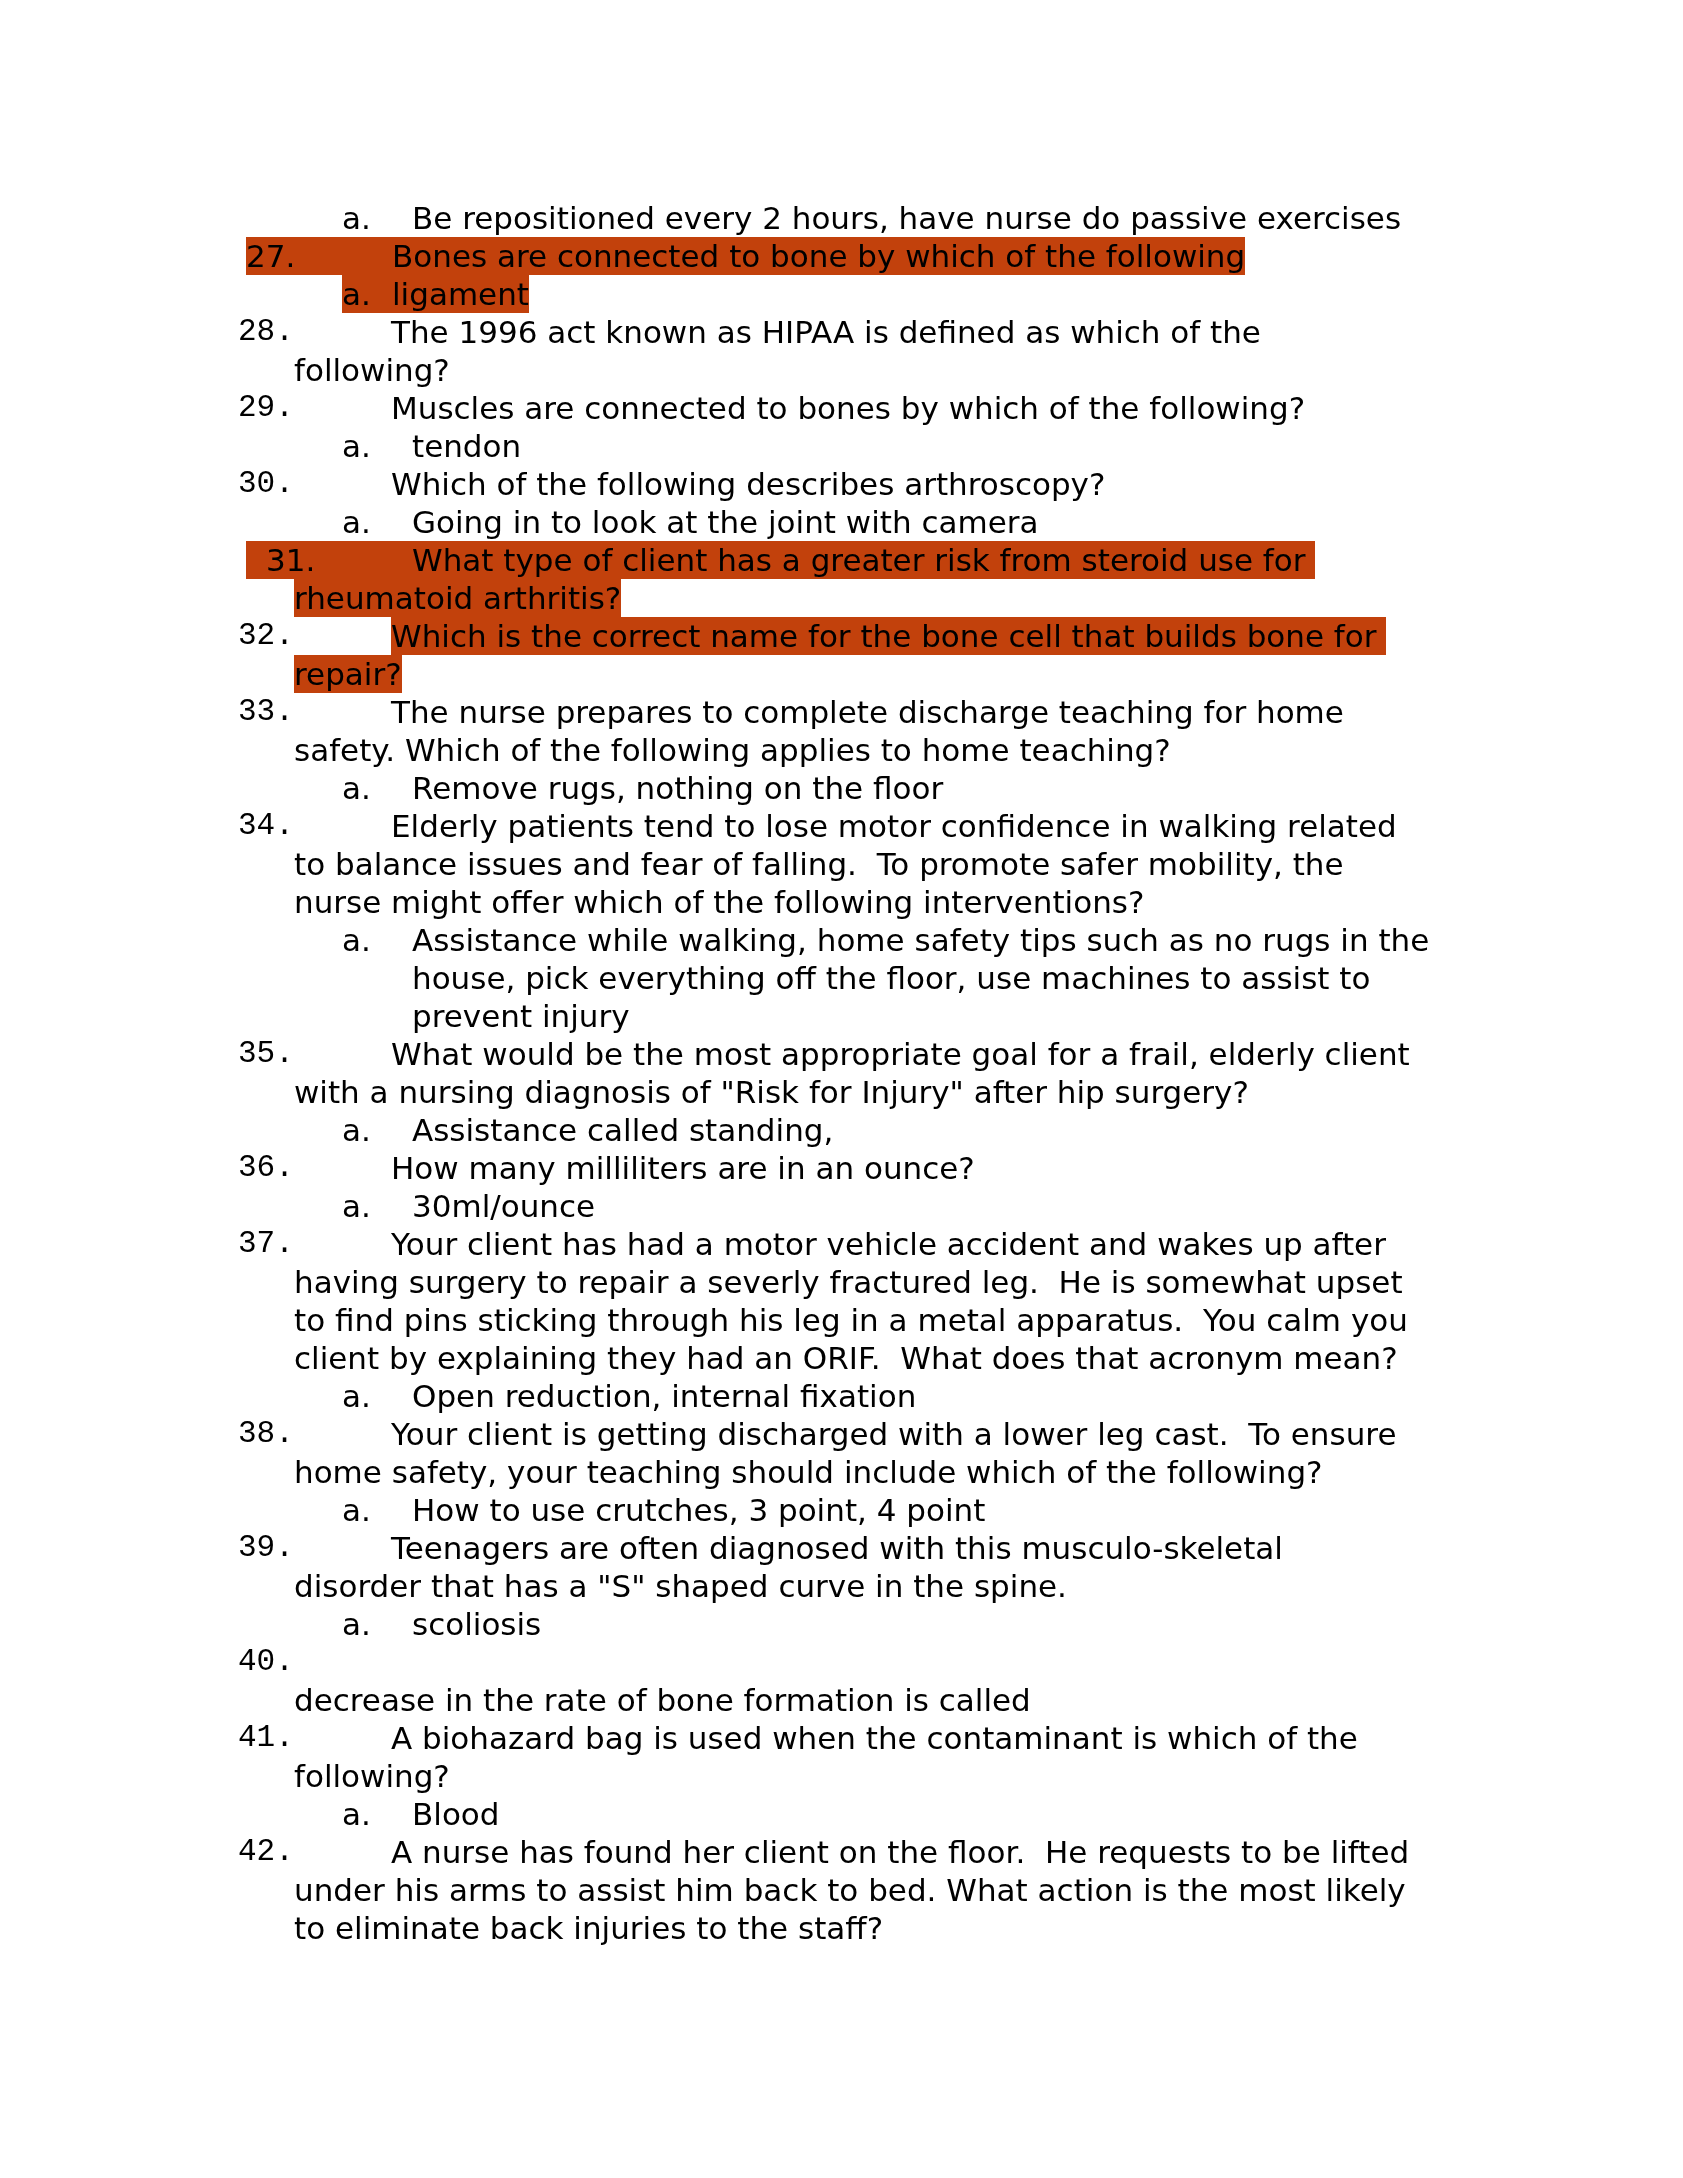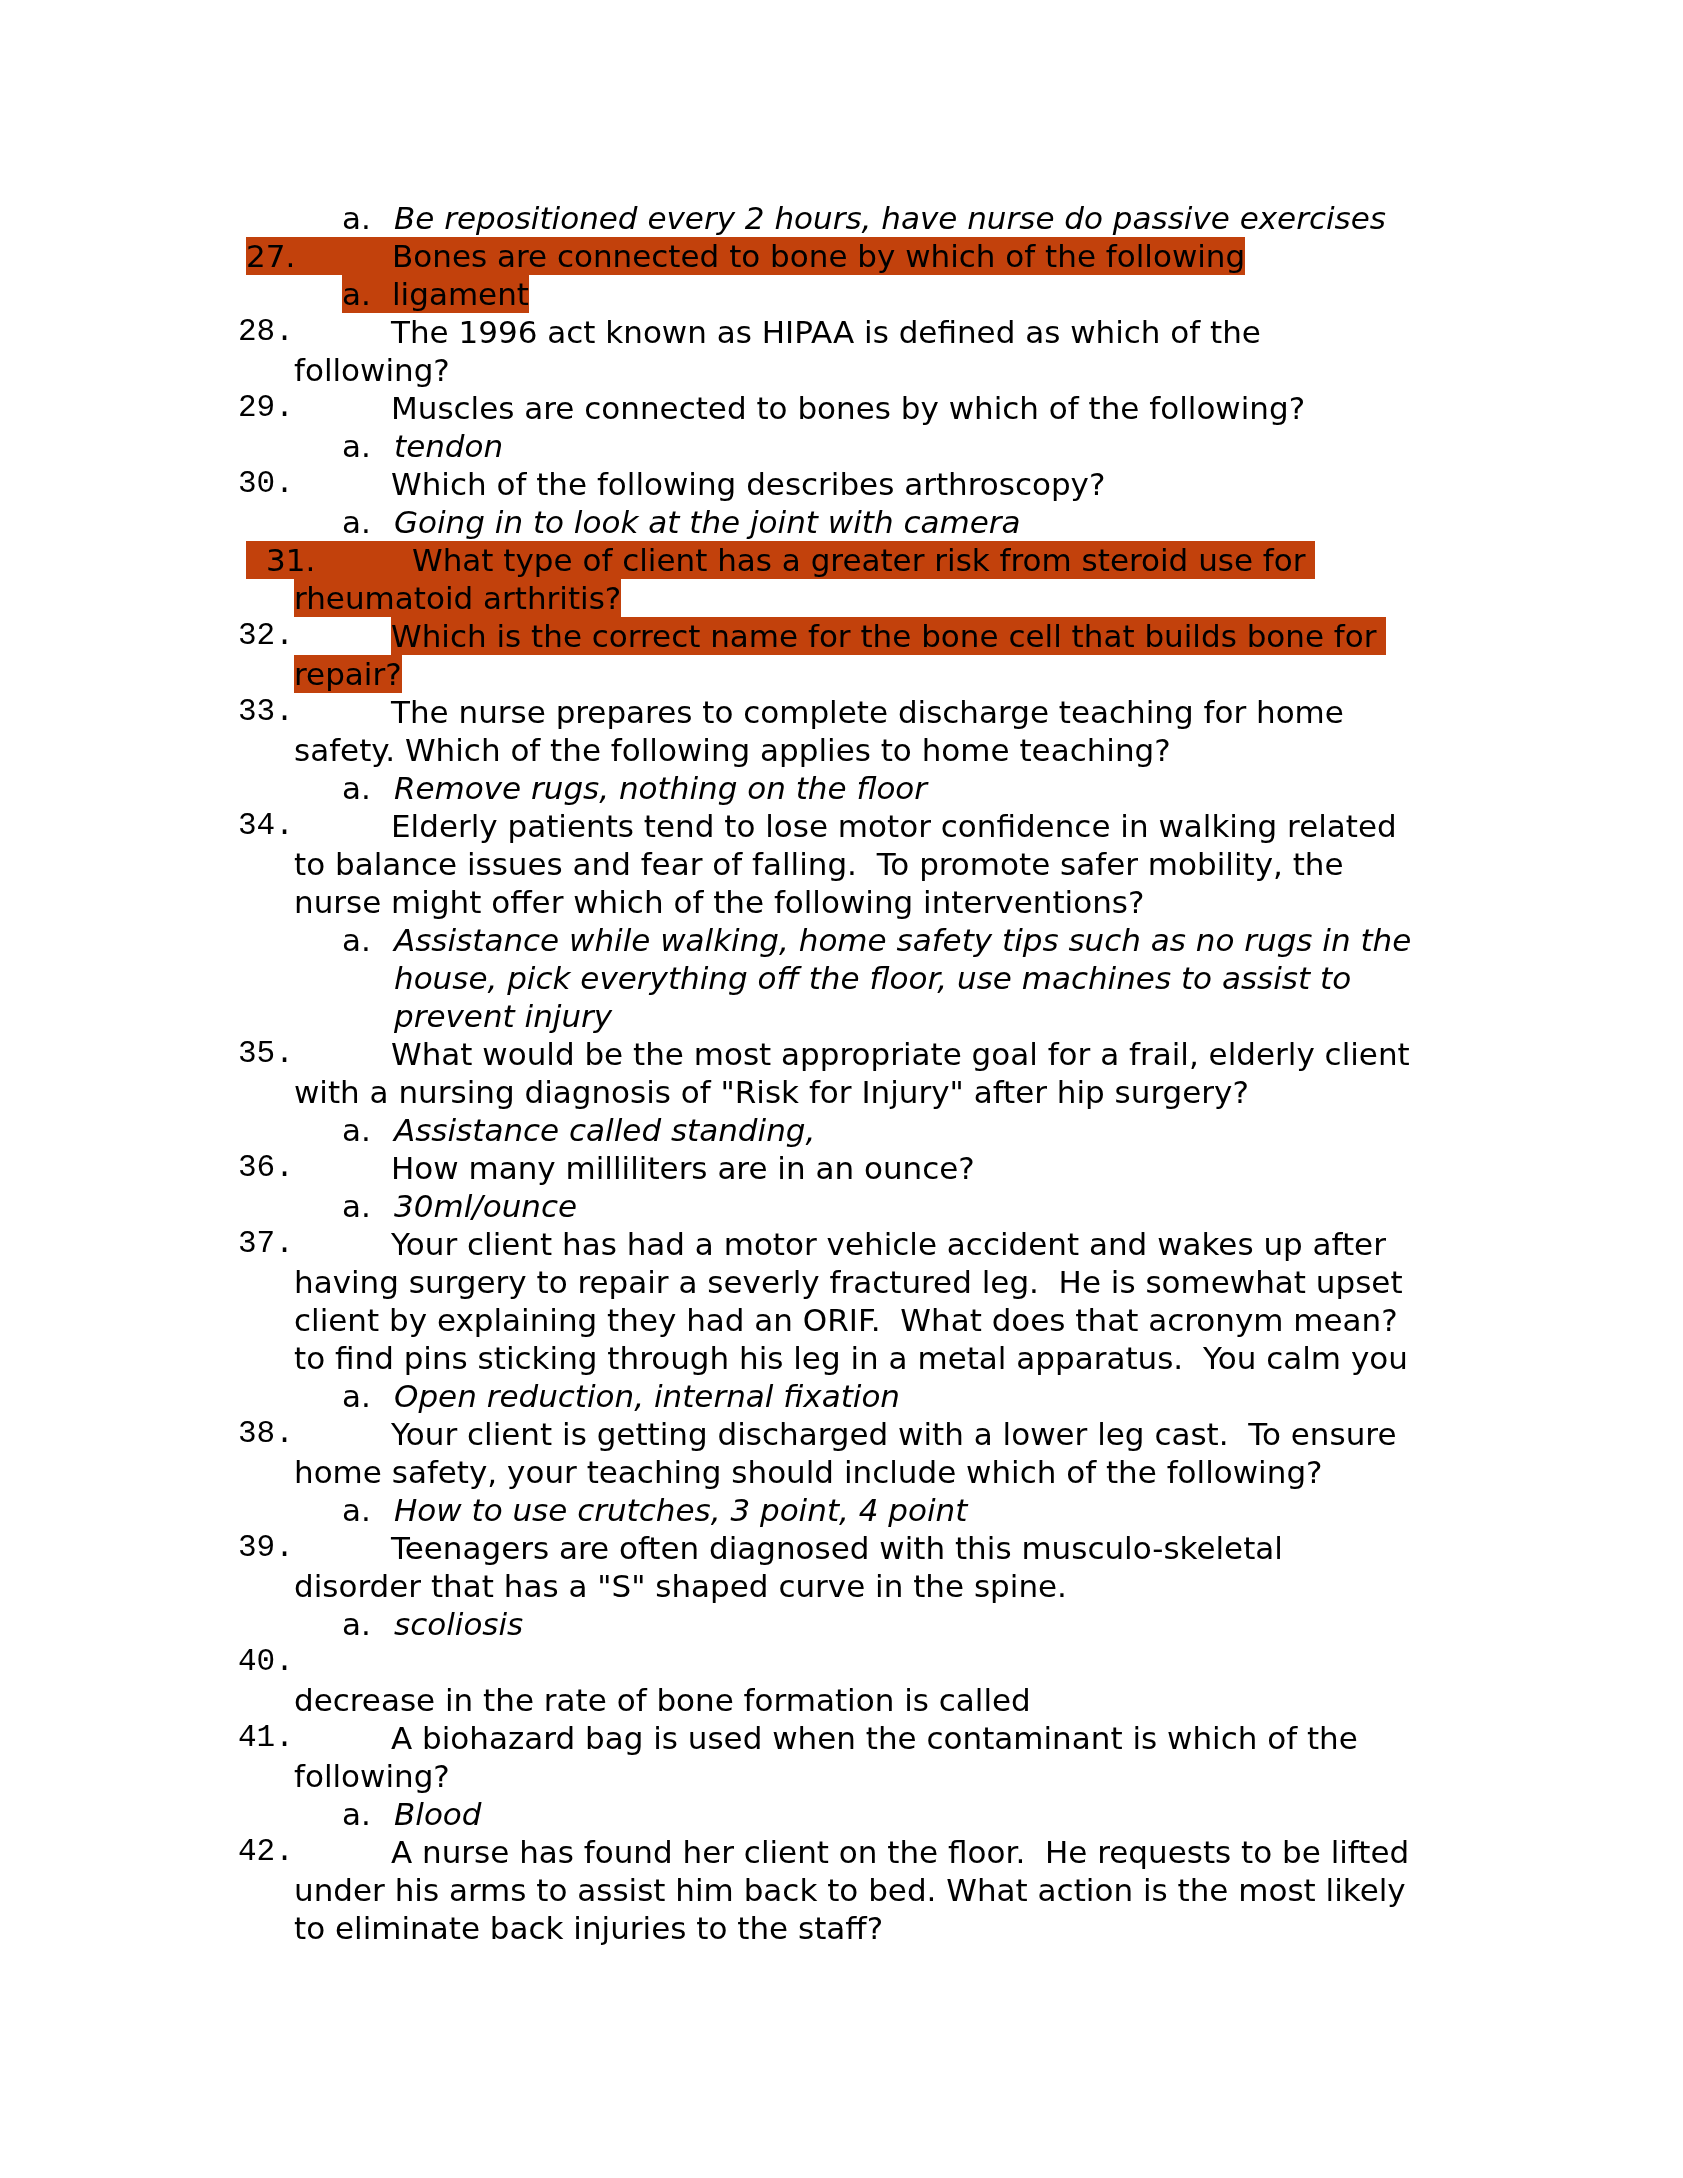--- a/index.html
+++ b/index.html
@@ -4,21 +4,21 @@
 <style>
   html, body { margin: 0; padding: 0; background: #ffffff; }
   body { width: 1683px; height: 2178px; position: relative; overflow: hidden;
          font-family: "DejaVu Sans", sans-serif; font-size: 31px; color: #000; }
   #doc { position: absolute; left: 0; top: 199px; width: 1683px; }
   .line { position: relative; height: 38px; line-height: 38px; white-space: pre; }
   .num  { position: absolute; left: 238px; font-family: Liberation Mono, monospace; }
   .qtxt { position: absolute; left: 391px; }
   .cont { position: absolute; left: 294px; }
   .alabel { position: absolute; left: 342px; }
-  .atxt { position: absolute; left: 394px; font-style: italic; }
+  .atxt { position: absolute; left: 412px; }
   .hl { background: #c2410c; }
   .hlfull { position: absolute; left: 246px; }
 </style>
 </head>
 <body>
 
 <div id="doc">
     <div class="line"><span class="alabel">a.</span><span class="atxt">Be repositioned every 2 hours, have nurse do passive exercises</span></div>
     <div class="line"><span class="hlfull hl"><span style="display: inline-block; width: 146px;">27.</span><span>Bones are connected to bone by which of the following</span></span></div>
     <div class="line"><span class="hl" style="position: absolute; left: 342px;"><span style="display: inline-block; width: 50px;">a.</span><span>ligament</span></span></div>
@@ -41,22 +41,22 @@
     <div class="line"><span class="alabel">a.</span><span class="atxt">Assistance while walking, home safety tips such as no rugs in the</span></div>
     <div class="line"><span class="atxt">house, pick everything off the floor, use machines to assist to</span></div>
     <div class="line"><span class="atxt">prevent injury</span></div>
     <div class="line"><span class="num">35.</span><span class="qtxt">What would be the most appropriate goal for a frail, elderly client</span></div>
     <div class="line"><span class="cont">with a nursing diagnosis of "Risk for Injury" after hip surgery?</span></div>
     <div class="line"><span class="alabel">a.</span><span class="atxt">Assistance called standing,</span></div>
     <div class="line"><span class="num">36.</span><span class="qtxt">How many milliliters are in an ounce?</span></div>
     <div class="line"><span class="alabel">a.</span><span class="atxt">30ml/ounce</span></div>
     <div class="line"><span class="num">37.</span><span class="qtxt">Your client has had a motor vehicle accident and wakes up after</span></div>
     <div class="line"><span class="cont">having surgery to repair a severly fractured leg.  He is somewhat upset</span></div>
+    <div class="line"><span class="cont">to find pins sticking through his leg in a metal apparatus.  You calm you</span></div>
     <div class="line"><span class="cont">client by explaining they had an ORIF.  What does that acronym mean?</span></div>
-    <div class="line"><span class="cont">to find pins sticking through his leg in a metal apparatus.  You calm you</span></div>
     <div class="line"><span class="alabel">a.</span><span class="atxt">Open reduction, internal fixation</span></div>
     <div class="line"><span class="num">38.</span><span class="qtxt">Your client is getting discharged with a lower leg cast.  To ensure</span></div>
     <div class="line"><span class="cont">home safety, your teaching should include which of the following?</span></div>
     <div class="line"><span class="alabel">a.</span><span class="atxt">How to use crutches, 3 point, 4 point</span></div>
     <div class="line"><span class="num">39.</span><span class="qtxt">Teenagers are often diagnosed with this musculo-skeletal</span></div>
     <div class="line"><span class="cont">disorder that has a "S" shaped curve in the spine.</span></div>
     <div class="line"><span class="alabel">a.</span><span class="atxt">scoliosis</span></div>
     <div class="line"><span class="num">40.</span></div>
     <div class="line"><span class="cont">decrease in the rate of bone formation is called</span></div>
     <div class="line"><span class="num">41.</span><span class="qtxt">A biohazard bag is used when the contaminant is which of the</span></div>

